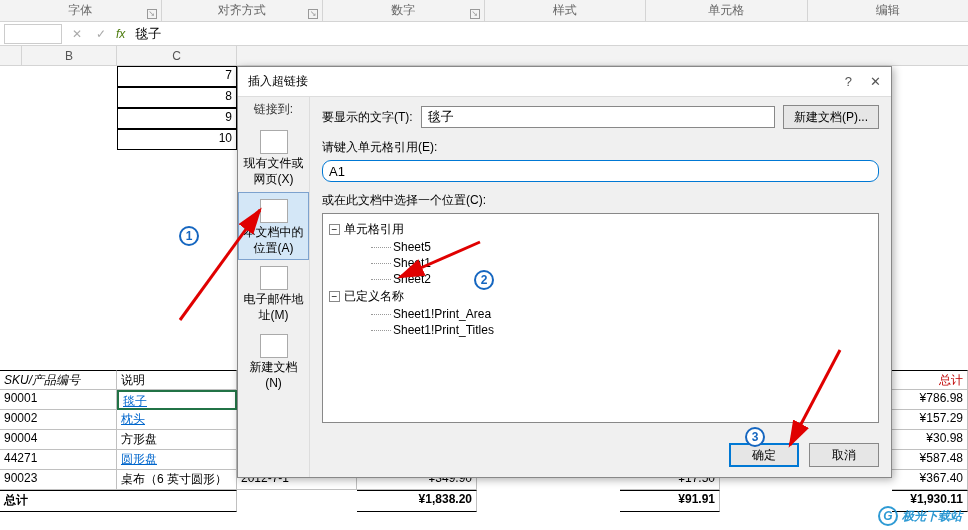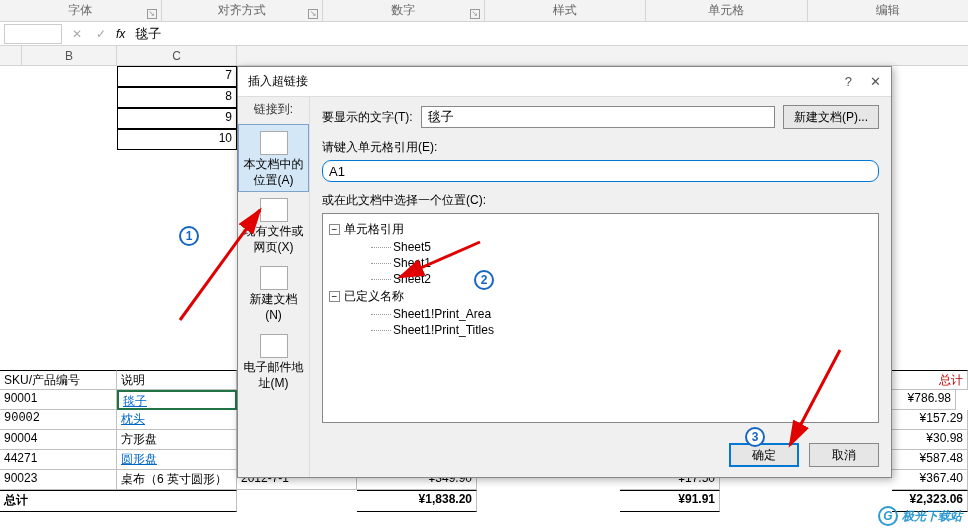--- a/index.html
+++ b/index.html
@@ -9,21 +9,21 @@
 .ribbon { display: flex; height: 22px; border-bottom: 1px solid #d4d4d4; background: #f3f3f3; }
 .ribbon-group { flex: 1; text-align: center; border-right: 1px solid #d4d4d4; color: #666; position: relative; padding-top: 2px; }
 .ribbon-group:last-child { border-right: none; }
 .launcher { position: absolute; right: 4px; bottom: 2px; width: 10px; height: 10px; border: 1px solid #999; font-size: 8px; line-height: 8px; color: #999; }
 
 
 .fxbar { display: flex; height: 24px; border-bottom: 1px solid #d4d4d4; align-items: center; background: #fff; }
 .namebox { width: 58px; height: 20px; border: 1px solid #ccc; margin-left: 4px; padding: 2px 4px; }
 .fxctrl { display: flex; gap: 10px; margin: 0 8px; color: #aaa; }
 .fxctrl span { width: 14px; text-align: center; }
-.fxlabel { font-style: italic; color: #000000; margin-right: 8px; }
+.fxlabel { font-style: italic; color: #4d7c0f; margin-right: 8px; }
 .fxinput { flex: 1; border: none; outline: none; padding: 2px; font-size: 13px; }
 
 
 .colhdr { display: flex; height: 20px; border-bottom: 1px solid #d4d4d4; background: #f3f3f3; }
 .colhdr div { border-right: 1px solid #d4d4d4; text-align: center; color: #555; line-height: 20px; }
 .ch-blank { width: 22px; }
 .ch-b { width: 95px; }
 .ch-c { width: 120px; }
 
 
@@ -97,29 +97,29 @@
   <div class="ch-c">C</div>
 </div>
 
 <div class="sheet">
 
   <div class="cell right black-border" style="left:117px;top:0;width:120px;height:21px;border-top:1px solid #000;">7</div>
   <div class="cell right black-border" style="left:117px;top:21px;width:120px;height:21px;">8</div>
   <div class="cell right black-border" style="left:117px;top:42px;width:120px;height:21px;">9</div>
   <div class="cell right black-border" style="left:117px;top:63px;width:120px;height:21px;">10</div>
 
-  <div class="cell header" style="left:0;top:304px;width:117px;height:20px;">SKU/产品编号</div>
+  <div class="cell header" style="left:0;top:304px;width:117px;height:20px;font-style:italic;">SKU/产品编号</div>
   <div class="cell header" style="left:117px;top:304px;width:120px;height:20px;">说明</div>
   <div class="cell header total-red" style="left:892px;top:304px;width:76px;height:20px;">总计</div>
 
   <div class="cell" style="left:0;top:324px;width:117px;height:20px;">90001</div>
   <div class="cell selected" style="left:117px;top:324px;width:120px;height:20px;"><span class="link">毯子</span></div>
-  <div class="cell right" style="left:892px;top:324px;width:64px;height:20px;">¥786.98</div>
-
-  <div class="cell" style="left:0;top:344px;width:117px;height:20px;font-family:Liberation Mono, monospace;">90002</div>
+  <div class="cell right" style="left:892px;top:324px;width:76px;height:20px;">¥786.98</div>
+
+  <div class="cell" style="left:0;top:344px;width:117px;height:20px;">90002</div>
   <div class="cell" style="left:117px;top:344px;width:120px;height:20px;"><span class="link">枕头</span></div>
   <div class="cell right" style="left:892px;top:344px;width:76px;height:20px;">¥157.29</div>
 
   <div class="cell" style="left:0;top:364px;width:117px;height:20px;">90004</div>
   <div class="cell" style="left:117px;top:364px;width:120px;height:20px;">方形盘</div>
   <div class="cell right" style="left:892px;top:364px;width:76px;height:20px;">¥30.98</div>
 
   <div class="cell" style="left:0;top:384px;width:117px;height:20px;">44271</div>
   <div class="cell" style="left:117px;top:384px;width:120px;height:20px;"><span class="link">圆形盘</span></div>
   <div class="cell right" style="left:892px;top:384px;width:76px;height:20px;">¥587.48</div>
@@ -127,38 +127,38 @@
   <div class="cell" style="left:0;top:404px;width:117px;height:20px;">90023</div>
   <div class="cell" style="left:117px;top:404px;width:120px;height:20px;">桌布（6 英寸圆形）</div>
   <div class="cell" style="left:237px;top:404px;width:120px;height:20px;">2012-7-1</div>
   <div class="cell right" style="left:357px;top:404px;width:120px;height:20px;">¥349.90</div>
   <div class="cell right" style="left:620px;top:404px;width:100px;height:20px;">¥17.50</div>
   <div class="cell right" style="left:892px;top:404px;width:76px;height:20px;">¥367.40</div>
 
   <div class="cell total" style="left:0;top:424px;width:237px;height:22px;border-top:1.5px solid #000;border-bottom:1.5px solid #000;">总计</div>
   <div class="cell right total" style="left:357px;top:424px;width:120px;height:22px;border-top:1.5px solid #000;border-bottom:1.5px solid #000;">¥1,838.20</div>
   <div class="cell right total" style="left:620px;top:424px;width:100px;height:22px;border-top:1.5px solid #000;border-bottom:1.5px solid #000;">¥91.91</div>
-  <div class="cell right total" style="left:892px;top:424px;width:76px;height:22px;border-top:1.5px solid #000;border-bottom:1.5px solid #000;">¥2,323.06</div>
+  <div class="cell right total" style="left:892px;top:424px;width:76px;height:22px;border-top:1.5px solid #000;border-bottom:1.5px solid #000;">¥1,930.11</div>
 </div>
 
 <div class="dialog">
   <div class="dlg-title">
     <span>插入超链接</span>
     <div class="dlg-title-btns">
       <span>?</span>
       <span>✕</span>
     </div>
   </div>
   <div class="dlg-body">
     <div class="linkto-col">
       <div class="linkto-label">链接到:</div>
+      <div class="linkto-item"><div class="linkto-icon"></div><span>现有文件或网页(X)</span></div>
       <div class="linkto-item sel"><div class="linkto-icon"></div><span>本文档中的位置(A)</span></div>
-      <div class="linkto-item"><div class="linkto-icon"></div><span>现有文件或网页(X)</span></div>
+      <div class="linkto-item"><div class="linkto-icon"></div><span>电子邮件地址(M)</span></div>
       <div class="linkto-item"><div class="linkto-icon"></div><span>新建文档(N)</span></div>
-      <div class="linkto-item"><div class="linkto-icon"></div><span>电子邮件地址(M)</span></div>
     </div>
     <div class="dlg-main">
       <div class="formrow">
         <label>要显示的文字(T):</label>
         <input class="txtbox" value="毯子" style="">
         <button class="btn">新建文档(P)...</button>
       </div>
       <div style="margin-bottom:4px;">请键入单元格引用(E):</div>
       <input class="txtbox focus" style="width: 100%; margin-bottom: 10px; border-radius: 9px;" value="A1">
       <div style="margin-bottom:4px;">或在此文档中选择一个位置(C):</div>

